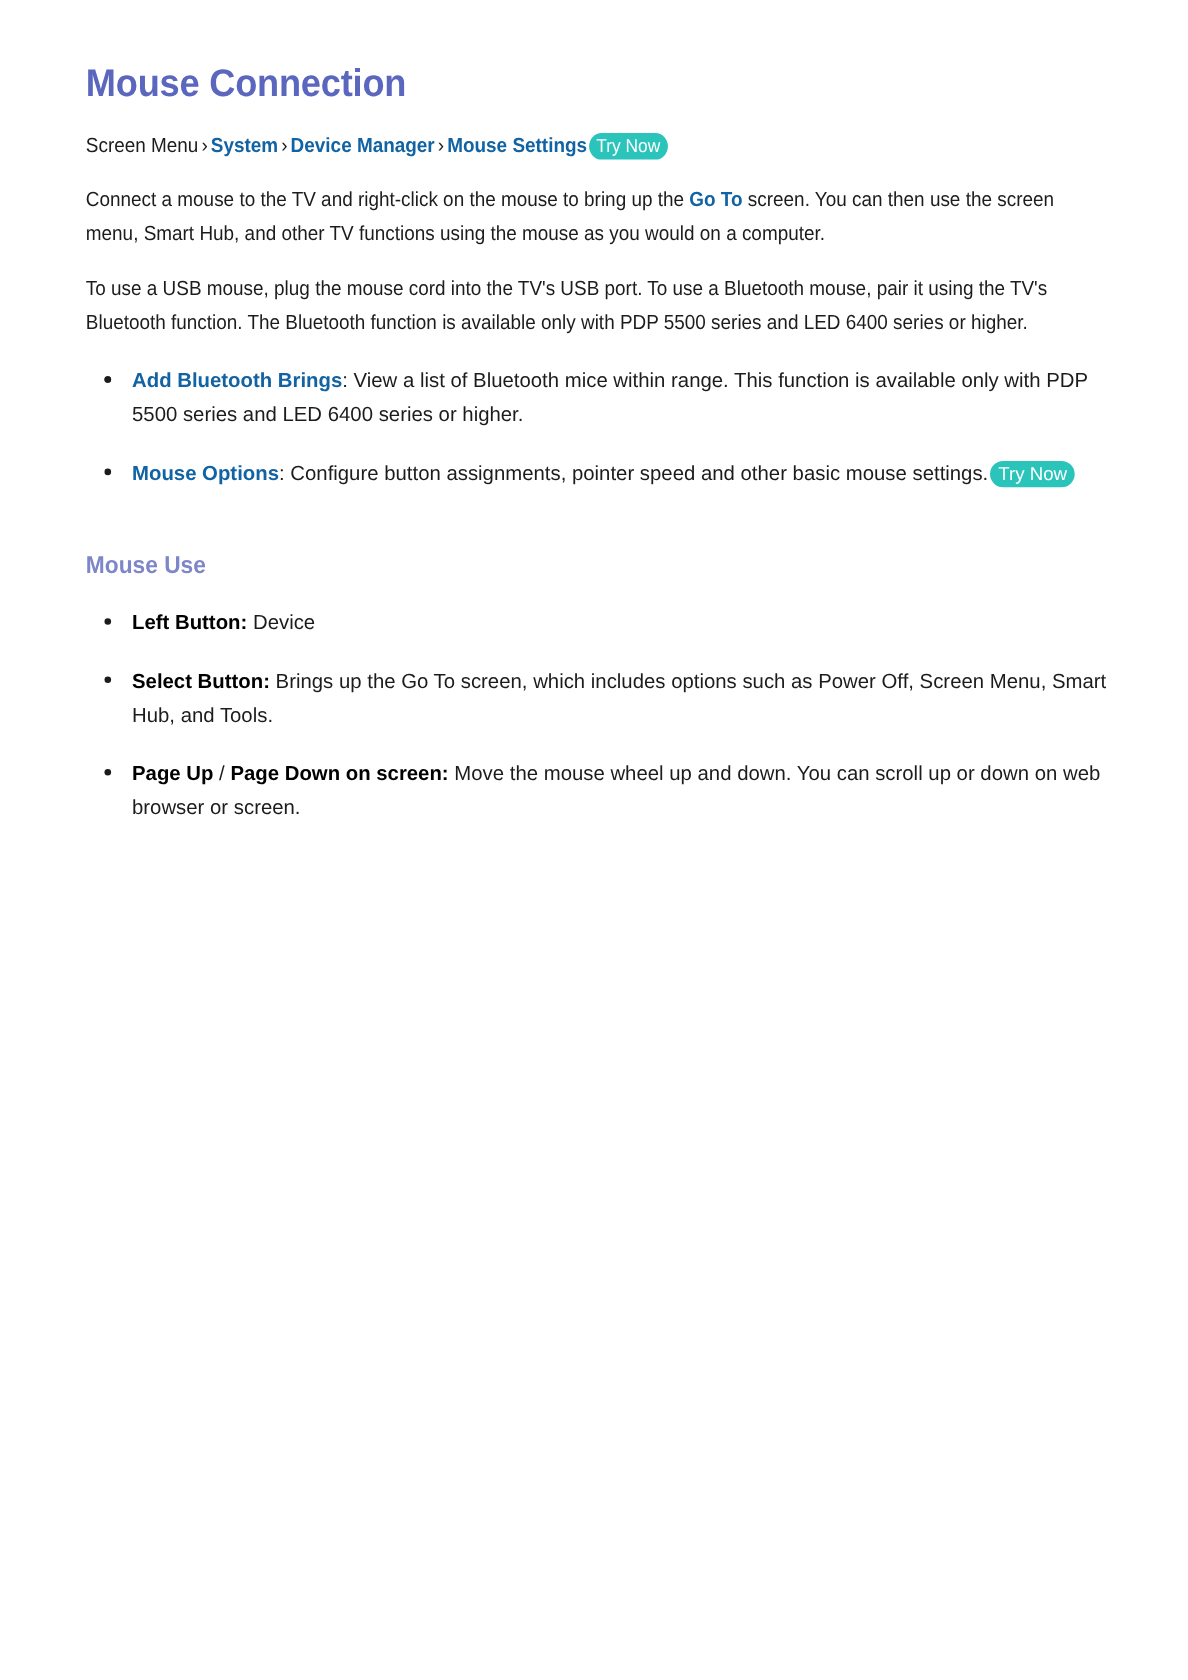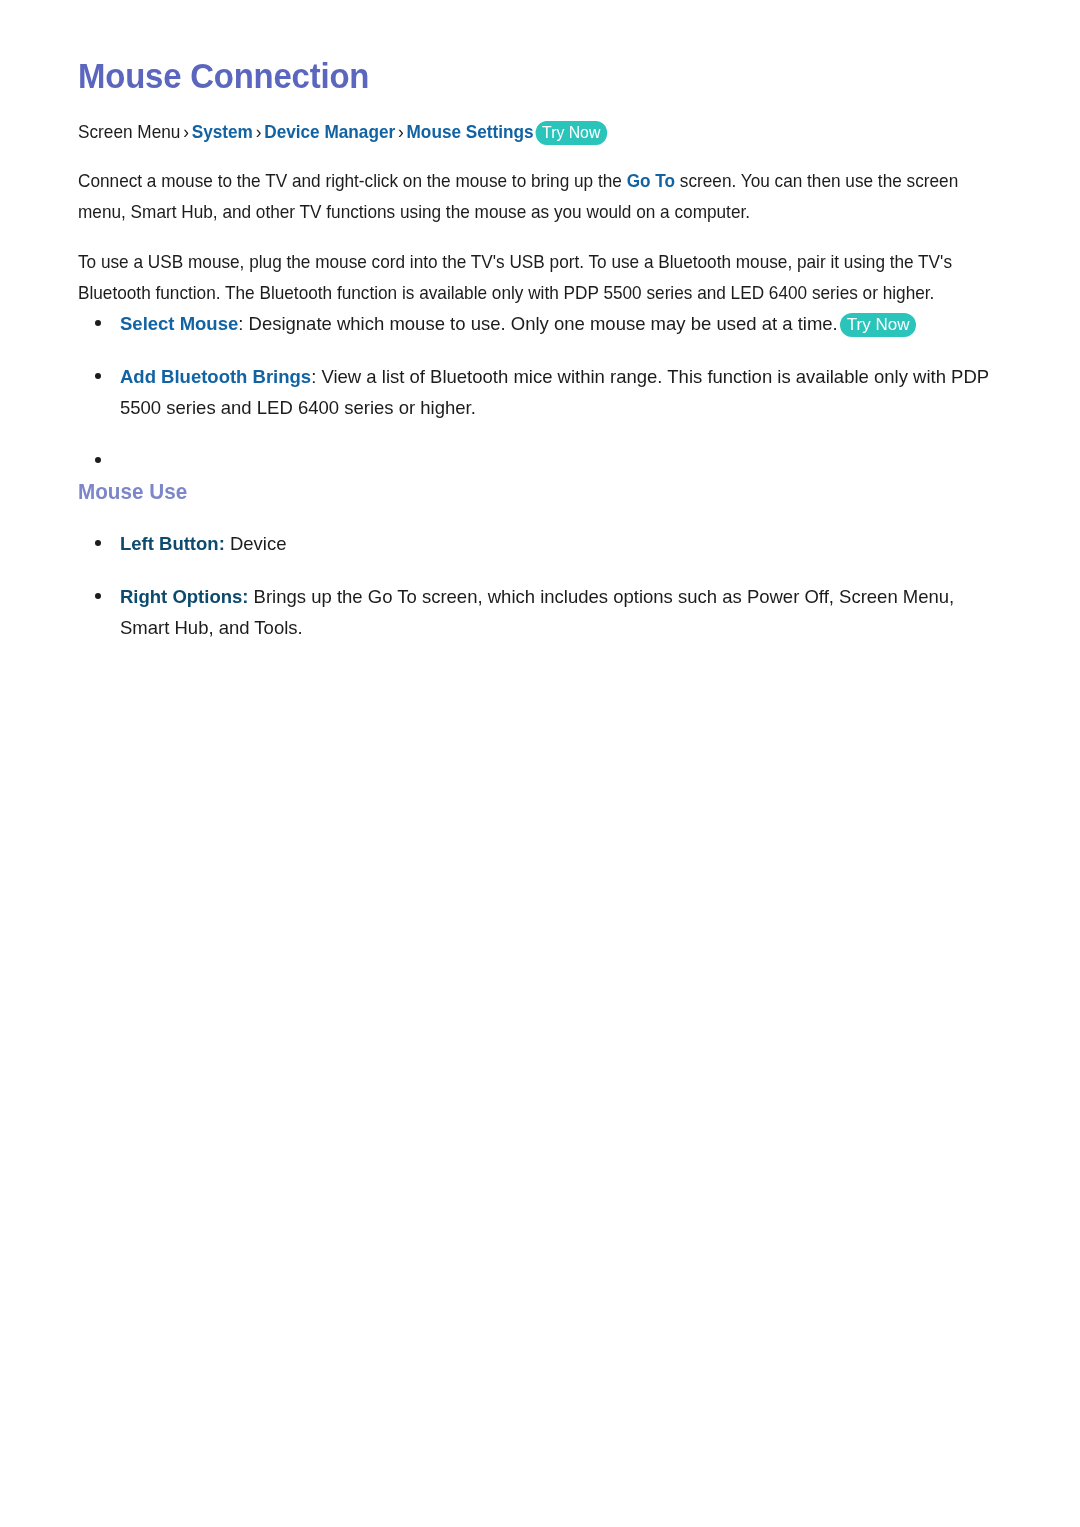--- a/index.html
+++ b/index.html
@@ -88,21 +88,21 @@
   }
 
   .bc-link,
   .kw {
     color: #1163a3;
     font-weight: bold;
   }
 
   .b {
     font-weight: bold;
-    color: #0c4a6e;
+    color: #000000;
     margin-top: 40px;
   }
 
   .slash {
     font-weight: normal;
     color: #1c1c1c;
   }
 
   
   .trynow {
@@ -167,38 +167,42 @@
       <span>Screen Menu</span><span class="bc-sep">›</span><span class="bc-link">System</span><span class="bc-sep">›</span><span class="bc-link">Device Manager</span><span class="bc-sep">›</span><span class="bc-link">Mouse Settings</span><span class="trynow">Try Now</span>
     </div>
 
     <p class="para"><span>Connect a mouse to the TV and right-click on the mouse to bring up the </span><span class="kw">Go To</span><span> screen. You can then use the screen menu, Smart Hub, and other TV functions using the mouse as you would on a computer.</span></p>
 
     <p class="para">To use a USB mouse, plug the mouse cord into the TV's USB port. To use a Bluetooth mouse, pair it using the TV's Bluetooth function. The Bluetooth function is available only with PDP 5500 series and LED 6400 series or higher.</p>
 
     <ul class="bullets list-block">
       <li>
         <span class="dot"></span>
-        <span class="bullet-text"><span class="bc-link">Select Mouse</span><span>:</span><span> Designate which mouse to use. Only one mouse may be used at a time.</span><span class="trynow">Try Now</span></span>
       </li>
       <li>
         <span class="dot"></span>
         <span class="bullet-text"><span class="bc-link">Add Bluetooth Brings</span><span>:</span><span> View a list of Bluetooth mice within range. This function is available only with PDP 5500 series and LED 6400 series or higher.</span></span>
       </li>
       <li>
         <span class="dot"></span>
+        <span class="bullet-text"><span class="bc-link">Mouse Options</span><span>:</span><span> Configure button assignments, pointer speed and other basic mouse settings.</span><span class="trynow">Try Now</span></span>
       </li>
     </ul>
 
     <h2 class="section-title">Mouse Use</h2>
 
     <ul class="bullets list-block-use">
       <li>
         <span class="dot"></span>
         <span class="bullet-text"><span class="b">Left Button</span><span class="b">:</span><span> Device</span></span>
       </li>
       <li>
         <span class="dot"></span>
-        <span class="bullet-text"><span class="b">Right Options</span><span class="b">:</span><span> Brings up the Go To screen, which includes options such as Power Off, Screen Menu, Smart Hub, and Tools.</span></span>
+        <span class="bullet-text"><span class="b">Select Button</span><span class="b">:</span><span> Brings up the Go To screen, which includes options such as Power Off, Screen Menu, Smart Hub, and Tools.</span></span>
+      </li>
+      <li>
+        <span class="dot"></span>
+        <span class="bullet-text"><span class="b">Page Up</span><span class="slash"> / </span><span class="b">Page Down on screen</span><span class="b">:</span><span> Move the mouse wheel up and down. You can scroll up or down on web browser or screen.</span></span>
       </li>
     </ul>
 
   </div>
 </div>
 
 </body></html>

